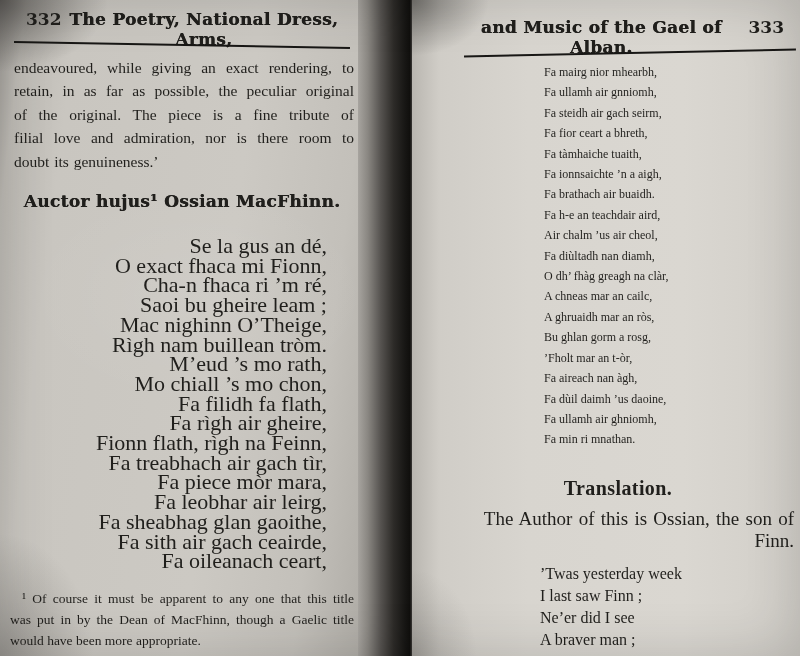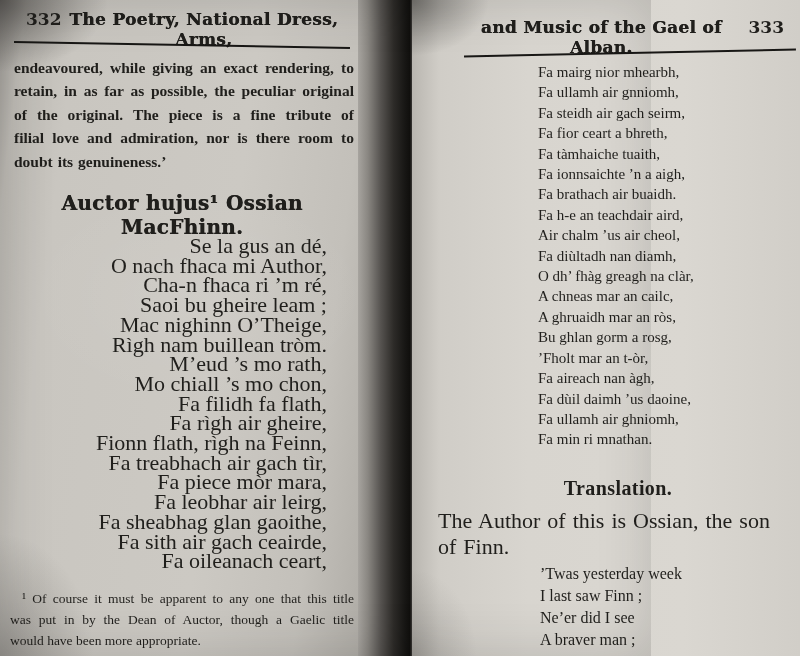--- a/index.html
+++ b/index.html
@@ -1,18 +1,18 @@
 <!DOCTYPE html>
 <html><head>
 <meta charset="utf-8">
 <style>
   * { margin:0; padding:0; box-sizing:border-box; }
   html,body { width:800px; height:656px; overflow:hidden; background:#8f8c87; }
   .scan {
-    position:relative; width:651px; height:656px;
+    position:relative; width:800px; height:656px;
     font-family:"Liberation Serif", serif; color:#201f1c;
     background:#8f8c87;
   }
   
   .page-left {
     position:absolute; left:0; top:0; width:358px; height:656px;
     background:
       radial-gradient(150px 100px at 0% 0%, rgba(28,26,24,.50), rgba(28,26,24,0) 72%),
       radial-gradient(130px 170px at 0% 100%, rgba(48,46,43,.30), rgba(48,46,43,0) 72%),
       radial-gradient(220px 140px at 55% 45%, rgba(255,255,255,.07), rgba(255,255,255,0) 80%),
@@ -37,37 +37,37 @@
     font-family:"DejaVu Serif", serif; font-weight:bold;
     letter-spacing:.3px; text-shadow:.4px 0 0 currentColor;
   }
 
   
   .lp-header { position:absolute; top:9px; left:26px; right:12px; display:flex; align-items:baseline; }
   .lp-num   { font-size:17px; font-weight:bold; font-family:"DejaVu Serif", serif; }
   .lp-title { flex:1; text-align:center; font-size:17px; }
   .lp-rule  { position:absolute; top:44px; left:14px; width:336px; height:2px; background:#181715; transform:rotate(1deg); }
   .lp-intro { position:absolute; top:56px; left:14px; width:340px; font-size:15.5px; line-height:23.4px; word-spacing:1px; }
-  .lp-intro div { text-align:justify; text-align-last:justify;font-weight:bold; }
+  .lp-intro div { text-align:justify; text-align-last:justify; }
   .lp-intro div:last-child { text-align-last:left; }
-  .lp-heading { position:absolute; top:191px; left:14px; width:336px; text-align:center; font-size:20px; }
+  .lp-heading { position:absolute; top:191px; left:14px; width:336px; text-align:center; font-size:17px; }
   .lp-poem  { position:absolute; top:236px; left:96px; font-size:22px; line-height:19.7px;text-align:right; }
   .lp-footnote { position:absolute; top:588px; left:10px; width:344px; font-size:13.5px; line-height:21px; }
   .lp-footnote div { text-align:justify; text-align-last:justify; }
   .lp-footnote div:first-child { text-indent:12px; }
   .lp-footnote div:last-child { text-align-last:left; }
 
   
   .rp-header { position:absolute; top:17px; left:30px; right:16px; display:flex; align-items:baseline; }
   .rp-title { flex:1; text-align:center; font-size:17px; padding-left:26px; }
   .rp-num   { font-size:17px; font-weight:bold; font-family:"DejaVu Serif", serif; margin-left:14px; }
   .rp-rule  { position:absolute; top:52px; left:52px; width:332px; height:2px; background:#181715; transform:rotate(-1.2deg); }
-  .rp-poem  { position:absolute; top:62px; left:126px; font-size:15px; line-height:20.4px; }
+  .rp-poem  { position:absolute; top:62px; left:132px; font-size:12px; line-height:20.4px; }
   .rp-trans-heading { position:absolute; top:477px; left:12px; width:100%; text-align:center; font-size:20px; letter-spacing:.4px;font-weight:bold; }
-  .rp-intro { position:absolute; top:508px; left:26px; width:356px; text-align:left; font-size:22px; word-spacing:1.5px; }
+  .rp-intro { position:absolute; top:508px; left:26px; width:356px; text-align:right; font-size:19px; word-spacing:1.5px; }
   .rp-stanza { position:absolute; top:563px; left:128px; font-size:16px; line-height:22px; }
 </style>
 </head>
 <body>
 
 <div class="scan">
 
   <div class="page-left">
     <div class="lp-header">
       <span class="lp-num">332</span>
@@ -80,41 +80,41 @@
         <div>retain, in as far as possible, the peculiar original</div>
         <div>of the original.  The piece is a fine tribute of</div>
         <div>filial love and admiration, nor is there room to</div>
         <div>doubt its genuineness.’</div>
       </div>
 
     <div class="lp-heading blackletter">Auctor hujus¹ Ossian MacFhinn.</div>
 
     <div class="lp-poem">
         <div>Se la gus an dé,</div>
-        <div>O nach fhaca mi Author,</div>
+        <div>O exact fhaca mi Fionn,</div>
         <div>Cha-n fhaca ri ’m ré,</div>
         <div>Saoi bu gheire leam ;</div>
         <div>Mac nighinn O’Theige,</div>
         <div>Rìgh nam buillean tròm.</div>
         <div>M’eud ’s mo rath,</div>
         <div>Mo chiall ’s mo chon,</div>
         <div>Fa filidh fa flath,</div>
         <div>Fa rìgh air gheire,</div>
         <div>Fionn flath, rìgh na Feinn,</div>
         <div>Fa treabhach air gach tìr,</div>
         <div>Fa piece mòr mara,</div>
         <div>Fa leobhar air leirg,</div>
         <div>Fa sheabhag glan gaoithe,</div>
         <div>Fa sith air gach ceairde,</div>
         <div>Fa oileanach ceart,</div>
       </div>
 
     <div class="lp-footnote">
         <div>¹ Of course it must be apparent to any one that this title</div>
-        <div>was put in by the Dean of Auctor, though a Gaelic title</div>
+        <div>was put in by the Dean of MacFhinn, though a Gaelic title</div>
         <div>would have been more appropriate.</div>
       </div>
   </div>
 
   <div class="gutter"></div>
 
   <div class="page-right">
     <div class="rp-header">
       <span class="rp-title blackletter">and Music of the Gael of Alban.</span>
       <span class="rp-num">333</span>

